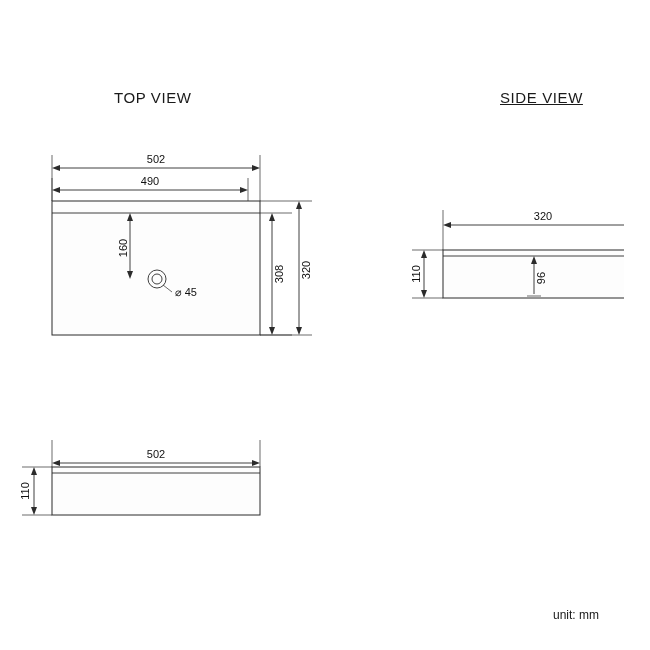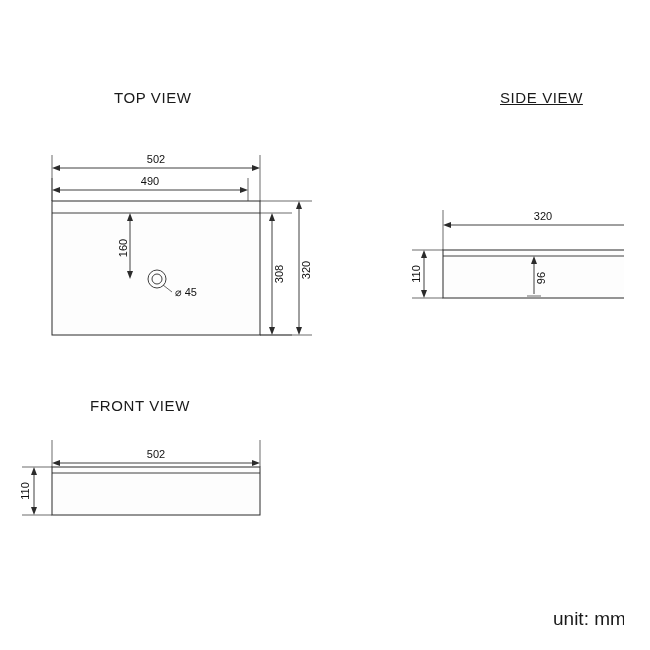--- a/index.html
+++ b/index.html
@@ -18,21 +18,21 @@
   }
   .view-title {
     position: absolute;
     font-size: 15px;
     letter-spacing: 0.6px;
     color: #1a1a1a;
     white-space: nowrap;
   }
   .unit-label {
     position: absolute;
-    font-size: 19px;
+    font-size: 12px;
     color: #1a1a1a;
     white-space: nowrap;
   }
   svg.overlay {
     position: absolute;
     left: 0;
     top: 0;
     width: 650px;
     height: 650px;
   }
@@ -59,21 +59,20 @@
 </style>
 </head>
 <body>
 
 <div id="page">
 
   <div class="view-title" style="left:114px; top:89px;">TOP VIEW</div>
 
   <div class="view-title" style="left:500px; top:89px;text-decoration:underline;">SIDE VIEW</div>
 
-  <div class="view-title" style="left:90px; top:397px;">FRONT VIEW</div>
 
   <div class="unit-label" style="left:553px; top:608px;">unit: mm</div>
 
   <svg class="overlay" viewBox="0 0 650 650">
 
     <g>
 
       <rect class="part-fill" x="52" y="201" width="208" height="134"></rect>
 
       <line class="thin" x1="52" y1="213" x2="260" y2="213"></line>

